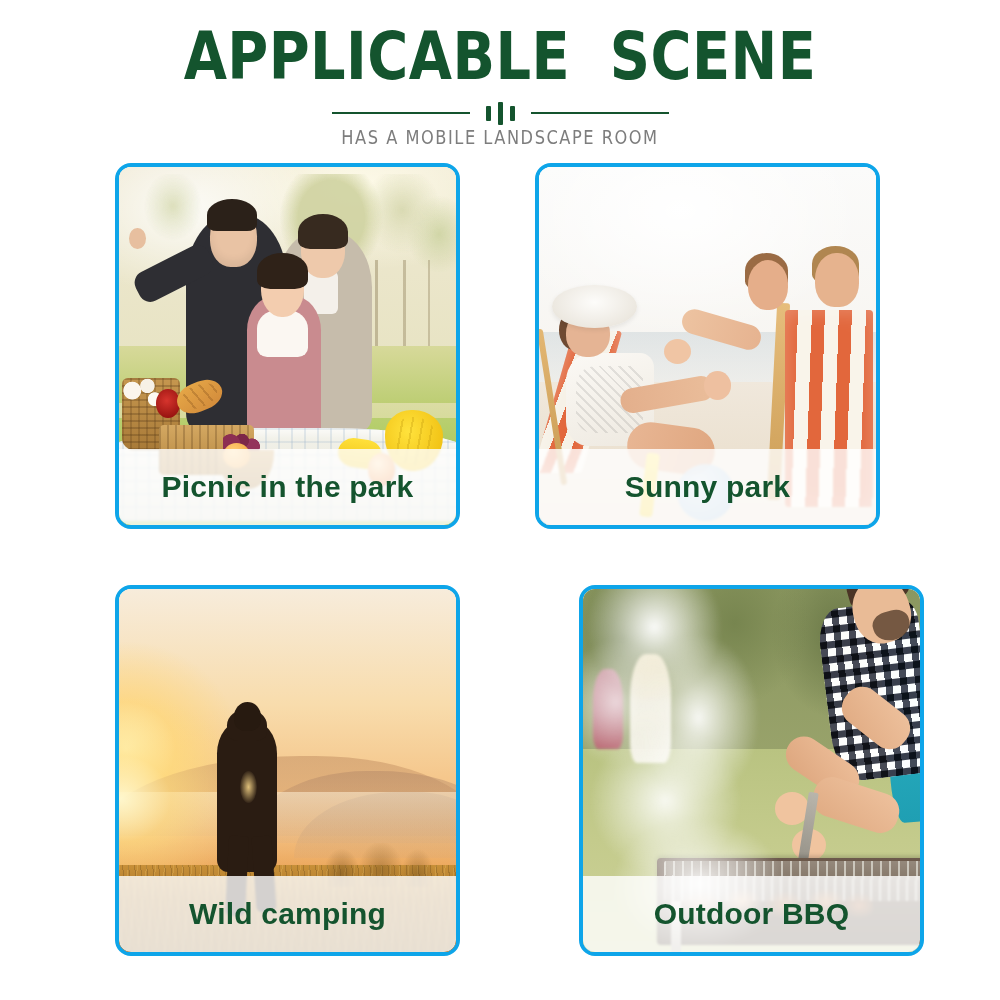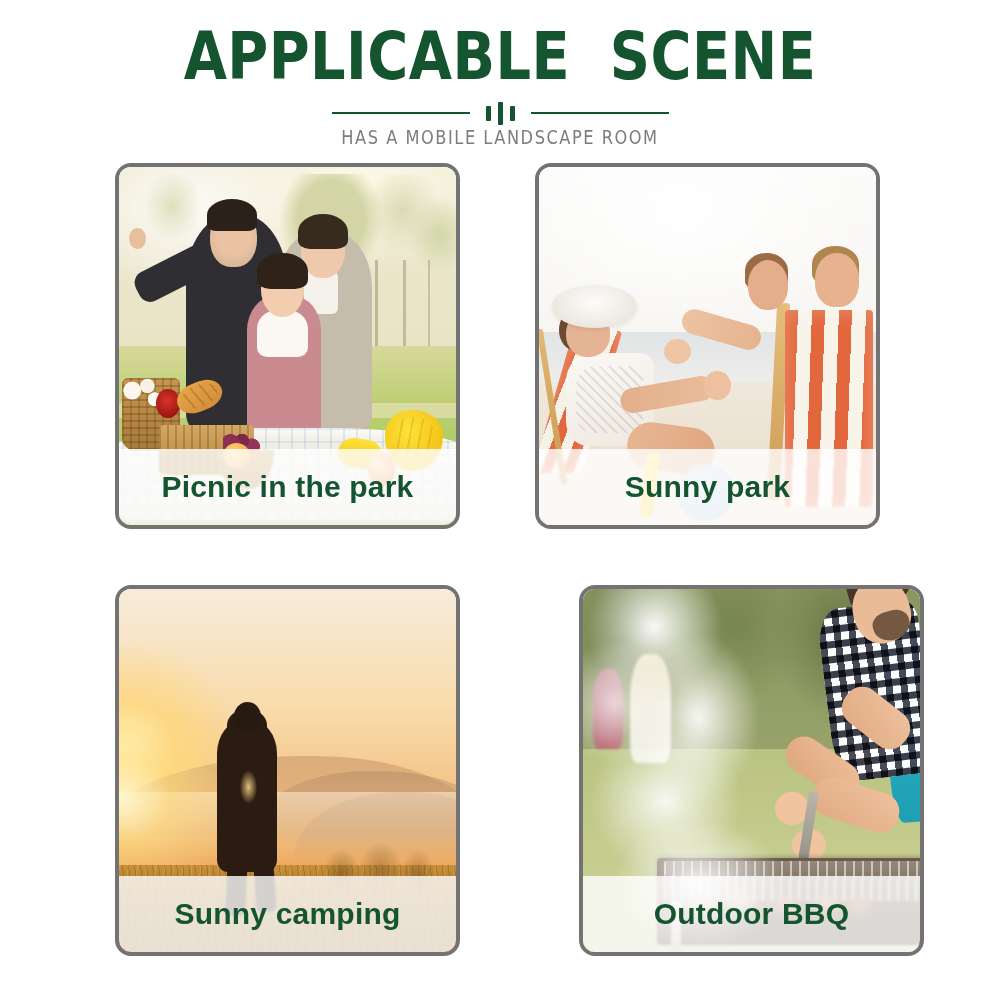--- a/index.html
+++ b/index.html
@@ -95,21 +95,21 @@
     position: absolute;
     top: 163px;
     left: 115px;
     width: 778px;
     height: 798px;
   }
   .card {
     position: absolute;
     width: 345px;
     height: 366px;
-    border: 4px solid #737373;
+    border: 4px solid #0ea5e9;
     border-radius: 16px;
     overflow: hidden;
     background: #ffffff;
     box-sizing: border-box;
   }
   .card-0 { left: 0;     top: 0; }
   .card-1 { left: 420px; top: 0; }
   .card-2 { left: 0;     top: 422px; height: 371px; }
   .card-3 { left: 420px; top: 422px; height: 371px; margin-left: 44px; }
 
@@ -747,21 +747,21 @@
         <div class="grass"></div>
         <div class="shrub"></div>
         <div class="hiker-body"></div>
         <div class="hiker-hood"></div>
         <div class="hiker-head"></div>
         <div class="hiker-leg-l"></div>
         <div class="hiker-leg-r"></div>
         <div class="hiker-gap"></div>
       </div>
       <div class="label-band">
-        <span class="card-label">Sunny camping</span>
+        <span class="card-label">Wild camping</span>
       </div>
     </div>
 
     <div class="card card-3">
       <div class="photo p4">
         <div class="bg-trees"></div>
         <div class="field"></div>
         <div class="kid1"></div>
         <div class="kid2"></div>
         <div class="man-apron"></div>

